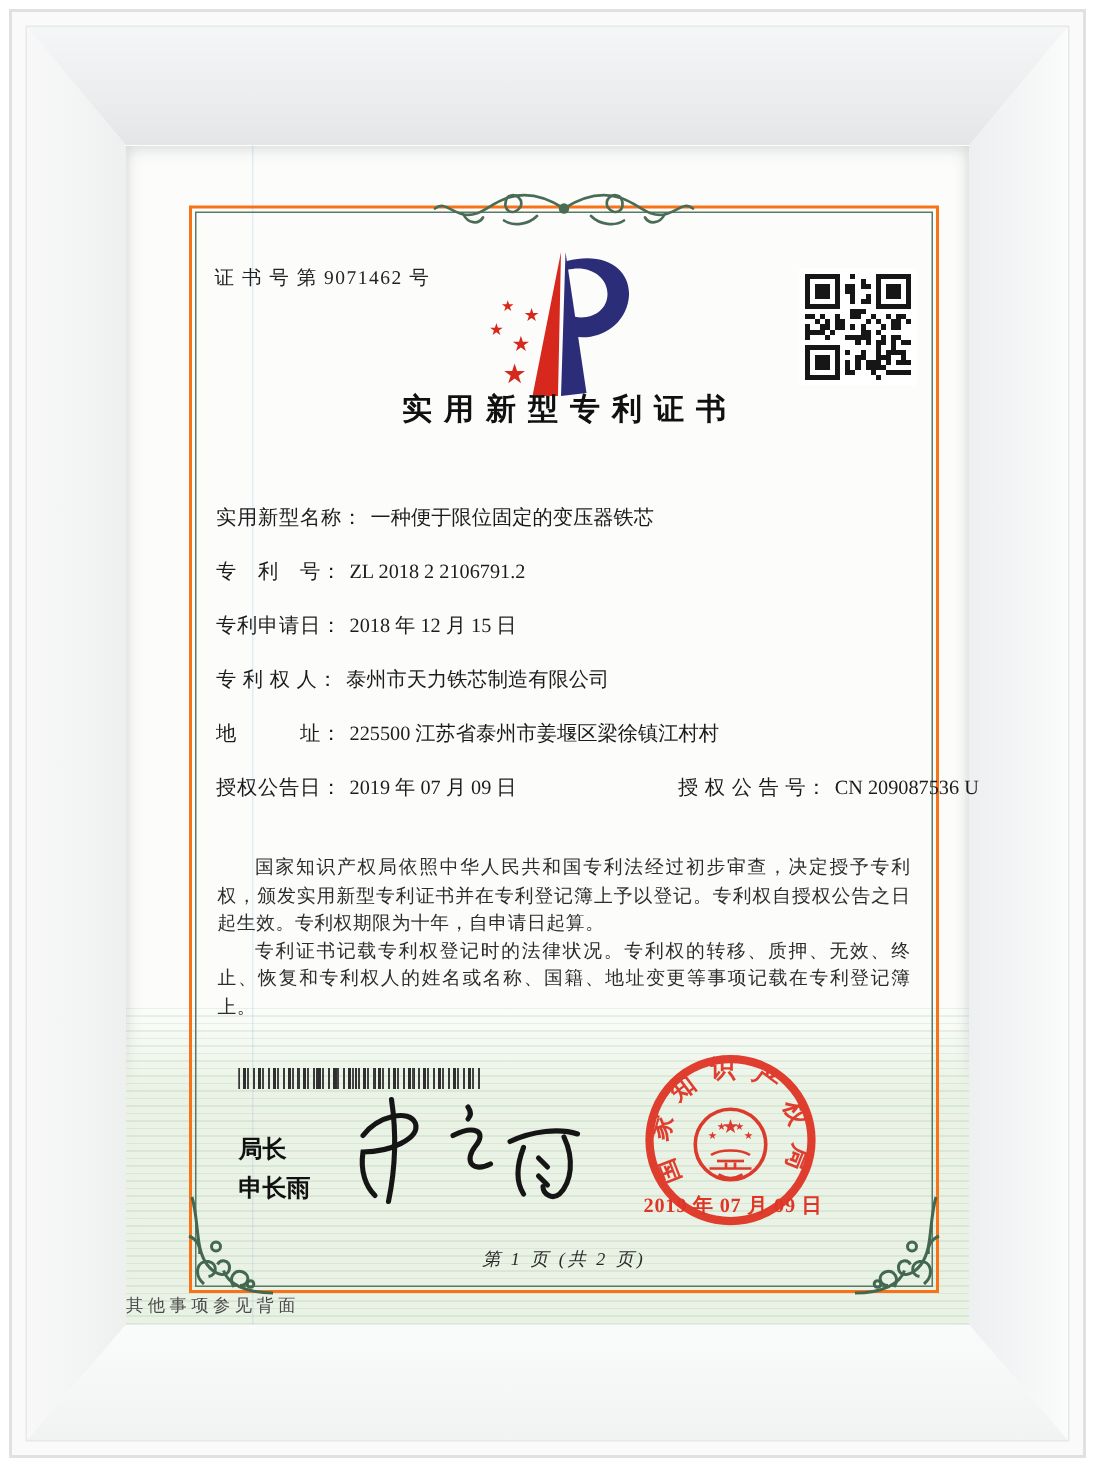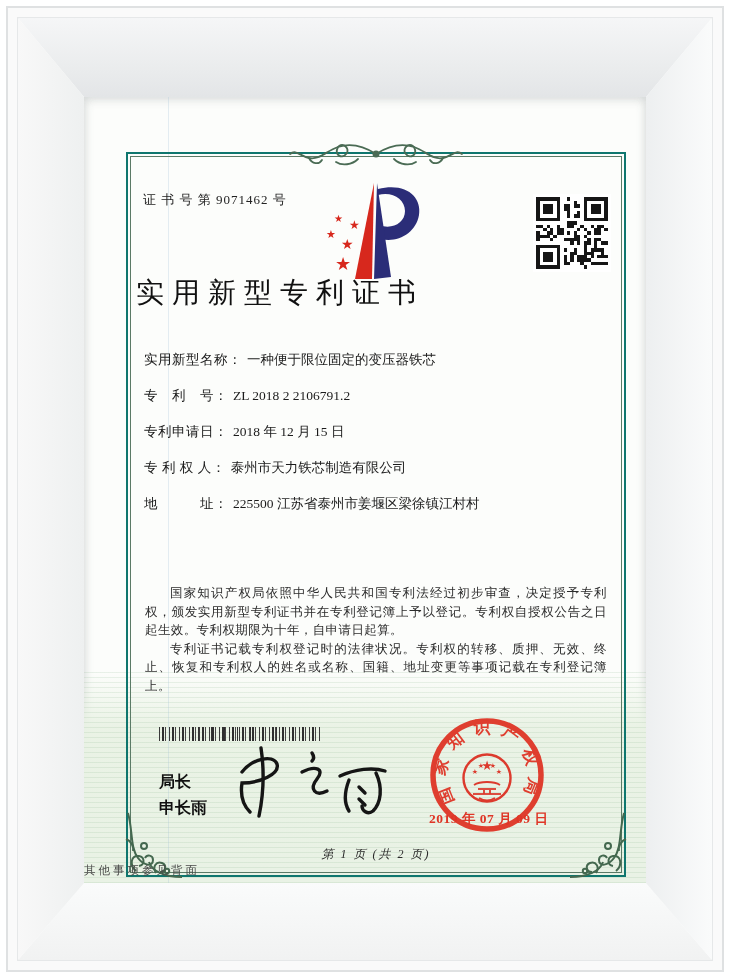--- a/index.html
+++ b/index.html
@@ -31,35 +31,35 @@
     background:#fcfdfb;
     box-shadow:inset 0 4px 10px rgba(80,90,100,.12), inset 0 -3px 8px rgba(80,90,100,.06),
                inset 4px 0 9px rgba(80,90,100,.05), inset -4px 0 9px rgba(80,90,100,.05);}
   .guilloche{position:absolute;left:0;right:0;top:575px;height:211px;
     background:
       repeating-linear-gradient(180deg,rgba(120,170,125,.15) 0 1px,rgba(0,0,0,0) 1px 5px),
       linear-gradient(180deg,rgba(234,243,230,0) 0,rgba(233,242,228,.95) 55px,#e9f2e5 100%);}
   .fold-line{position:absolute;left:84px;top:0;bottom:0;width:1px;background:rgba(160,195,215,.28);}
 
   
-  .cert{position:absolute;left:42px;top:55px;width:496px;height:721px;
-    border:2px solid #0f766e;}
+  .cert{position:absolute;left:42px;top:40px;width:496px;height:721px;
+    border:2px solid #f97316;}
   .cert .inner-line{position:absolute;inset:2px;border:1px solid #5b7a66;pointer-events:none;}
 
   .orn{position:absolute;color:#4a6b54;}
   .orn-top{left:50%;top:-19px;transform:translateX(-50%);}
   .orn-bl{left:-6px;bottom:-4px;}
   .orn-br{right:-6px;bottom:-4px;transform:scaleX(-1);}
 
   
   .cert-no{position:absolute;left:15px;top:37px;font-size:13px;letter-spacing:1px;color:#222;}
   .logo{position:absolute;left:194px;top:24px;width:106px;height:108px;}
   .qr{position:absolute;left:405px;top:40px;width:78px;height:78px;background:#fff;}
-  .title{position:absolute;left:0;right:0;top:120px;
-    font-size:28px;font-weight:400;letter-spacing:8px;padding-left:8px;color:#101010;}
+  .title{position:absolute;left:0;right:0;top:120px;text-align:center;
+    font-size:20px;font-weight:700;letter-spacing:8px;padding-left:8px;color:#101010;}
 
   
   .fields{position:absolute;left:16px;right:10px;top:188px;font-size:13.5px;}
   .frow{height:36px;line-height:36px;white-space:nowrap;position:relative;}
   .flabel{letter-spacing:.5px;color:#1b1b1b;}
   .fvalue{margin-left:5px;color:#1b1b1b;font-family:Liberation Serif, serif;}
   .g2{position:absolute;left:308px;top:0;}
 
   
   .paras{position:absolute;left:17px;top:430px;width:462px;
@@ -284,20 +284,24 @@
         </div>
         <div class="frow">
           <span class="flabel">专利申请日：</span><span class="fvalue">2018 年 12 月 15 日</span>
         </div>
         <div class="frow">
           <span class="flabel">专 利 权 人：</span><span class="fvalue">泰州市天力铁芯制造有限公司</span>
         </div>
         <div class="frow">
           <span class="flabel">地　　　址：</span><span class="fvalue">225500 江苏省泰州市姜堰区梁徐镇江村村</span>
         </div>
+        <div class="frow">
+          <span class="flabel">授权公告日：</span><span class="fvalue">2019 年 07 月 09 日</span>
+          <span class="g2"><span class="flabel">授 权 公 告 号：</span><span class="fvalue">CN 209087536 U</span></span>
+        </div>
       </div>
 
       <div class="paras">
         <p>国家知识产权局依照中华人民共和国专利法经过初步审查，决定授予专利权，颁发实用新型专利证书并在专利登记簿上予以登记。专利权自授权公告之日起生效。专利权期限为十年，自申请日起算。</p>
         <p>专利证书记载专利权登记时的法律状况。专利权的转移、质押、无效、终止、恢复和专利权人的姓名或名称、国籍、地址变更等事项记载在专利登记簿上。</p>
       </div>
 
       <div class="barcode"></div>
 
       <div class="signer">

